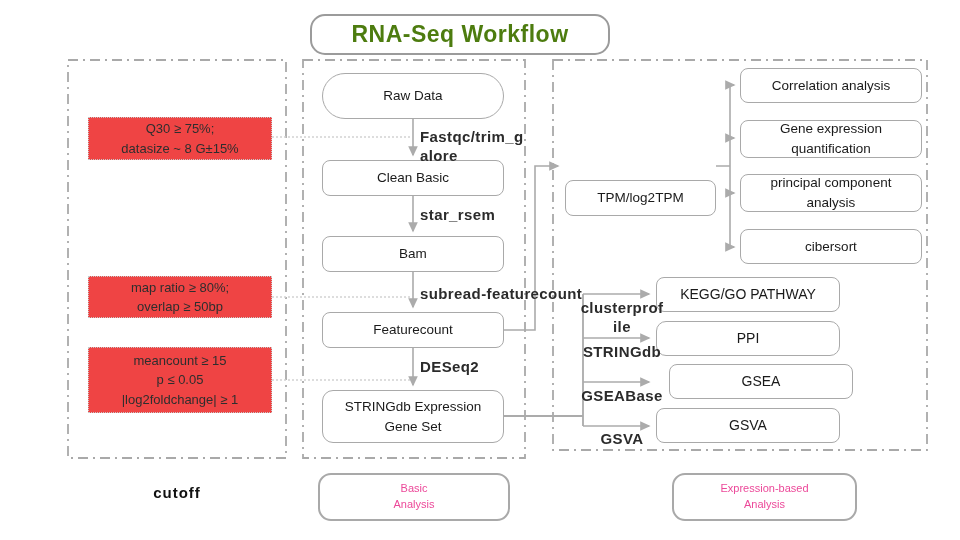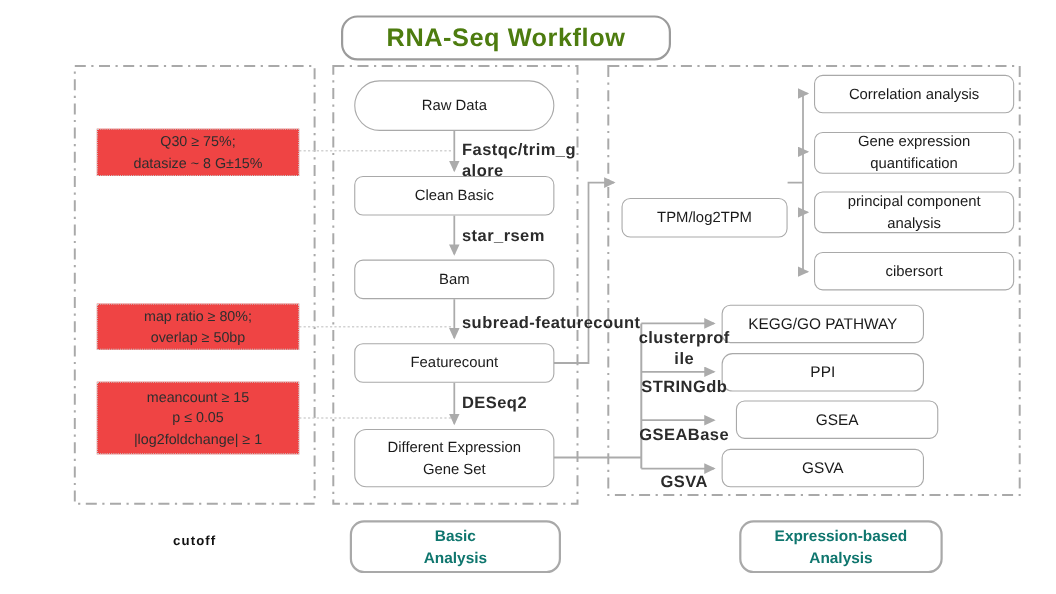--- a/index.html
+++ b/index.html
@@ -27,26 +27,26 @@
     color:#2e2e2e;font-size:13px;line-height:1.5;white-space:pre-line;box-sizing:border-box;
   }
   .edge-label{
     position:absolute;font-size:15px;font-weight:bold;color:#2b2b2b;
     letter-spacing:.4px;line-height:1.25;
   }
   .edge-label.wrap{word-break:break-all;}
   .edge-label.center{text-align:center;}
   .footer-text{
     position:absolute;left:68px;top:484px;width:218px;text-align:center;
-    font-size:12px;font-weight:bold;color:#111;letter-spacing:1px;
+    font-size:15px;font-weight:bold;color:#111;letter-spacing:1px;
   }
   .footer-box{
     position:absolute;display:flex;align-items:center;justify-content:center;
     text-align:center;background:#fff;border:2px solid #a9a9a9;border-radius:13px;
-    font-size:14px;font-weight:bold;color:#0f766e;line-height:1.45;
+    font-size:11px;font-weight:normal;color:#ec4899;line-height:1.45;
     white-space:pre-line;box-sizing:border-box;
   }
 </style>
 </head>
 <body>
 
 <div id="stage">
 
   <svg id="wires" viewBox="0 0 960 540" xmlns="http://www.w3.org/2000/svg">
     <defs>
@@ -90,21 +90,21 @@
   <div class="cutoff-box" style="left:88px;top:276px;width:184px;height:42px;">map ratio ≥ 80%;
 overlap ≥ 50bp</div>
   <div class="cutoff-box" style="left:88px;top:347px;width:184px;height:66px;">meancount ≥ 15
 p ≤ 0.05
 |log2foldchange| ≥  1</div>
 
   <div class="node stadium" style="left:322px;top:73px;width:182px;height:46px;">Raw Data</div>
   <div class="node" style="left:322px;top:160px;width:182px;height:36px;">Clean Basic</div>
   <div class="node" style="left:322px;top:236px;width:182px;height:36px;">Bam</div>
   <div class="node" style="left:322px;top:312px;width:182px;height:36px;">Featurecount</div>
-  <div class="node" style="left:322px;top:390px;width:182px;height:53px;border-radius:11px;">Different Expression
+  <div class="node" style="left:322px;top:390px;width:182px;height:53px;border-radius:11px;">STRINGdb Expression
 Gene Set</div>
 
   <div class="edge-label wrap" style="left:420px;top:128px;width:108px;">Fastqc/trim_galore</div>
   <div class="edge-label" style="left:420px;top:206px;">star_rsem</div>
   <div class="edge-label" style="left:420px;top:285px;">subread-featurecount</div>
   <div class="edge-label" style="left:420px;top:358px;">DESeq2</div>
 
   <div class="node" style="left:565px;top:148px;width:151px;height:36px;margin-top:32px;">TPM/log2TPM</div>
   <div class="node" style="left:740px;top:68px;width:182px;height:35px;">Correlation analysis</div>
   <div class="node" style="left:740px;top:120px;width:182px;height:38px;">Gene expression

